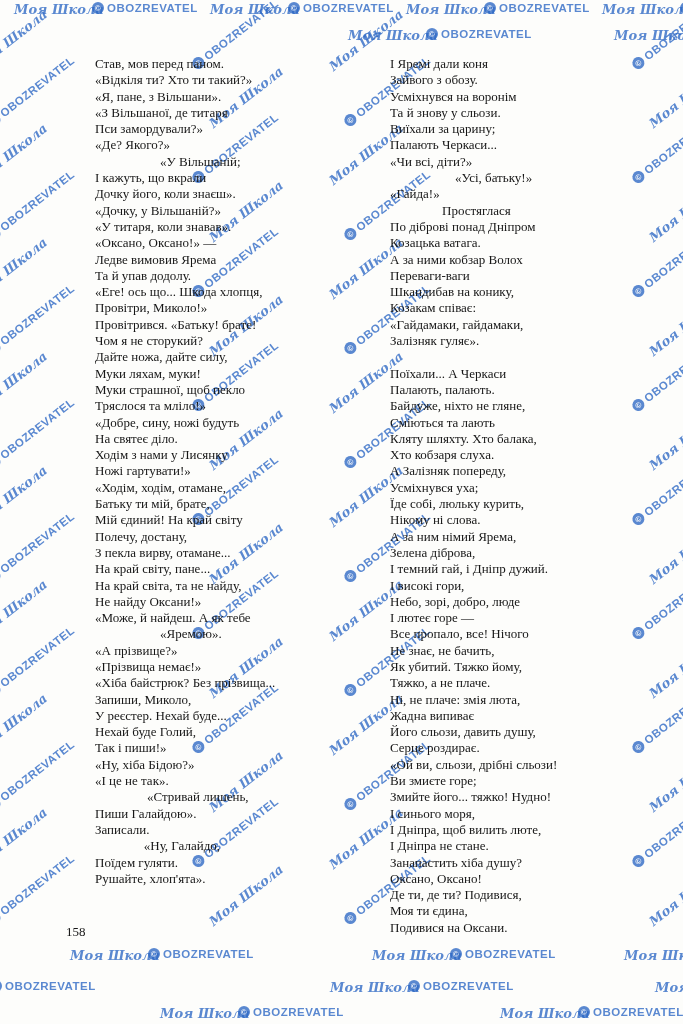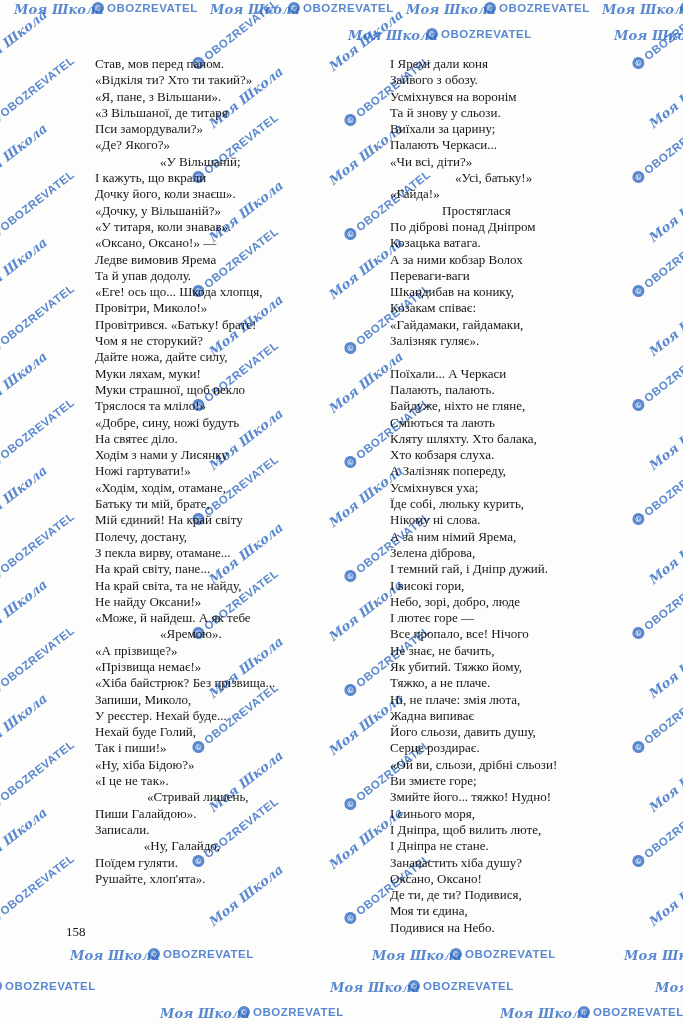--- a/index.html
+++ b/index.html
@@ -405,17 +405,17 @@
         <div class="poem-line">«Ой ви, сльози, дрібні сльози!</div>
         <div class="poem-line">Ви змиєте горе;</div>
         <div class="poem-line">Змийте його... тяжко! Нудно!</div>
         <div class="poem-line">І синього моря,</div>
         <div class="poem-line">І Дніпра, щоб вилить люте,</div>
         <div class="poem-line">І Дніпра не стане.</div>
         <div class="poem-line">Занапастить хіба душу?</div>
         <div class="poem-line">Оксано, Оксано!</div>
         <div class="poem-line">Де ти, де ти? Подивися,</div>
         <div class="poem-line">Моя ти єдина,</div>
-        <div class="poem-line">Подивися на Небо.</div>
+        <div class="poem-line">Подивися на Оксани.</div>
       </div>
     <div class="page-number">158</div>
   </main>
 </div>
 
 </body></html>

